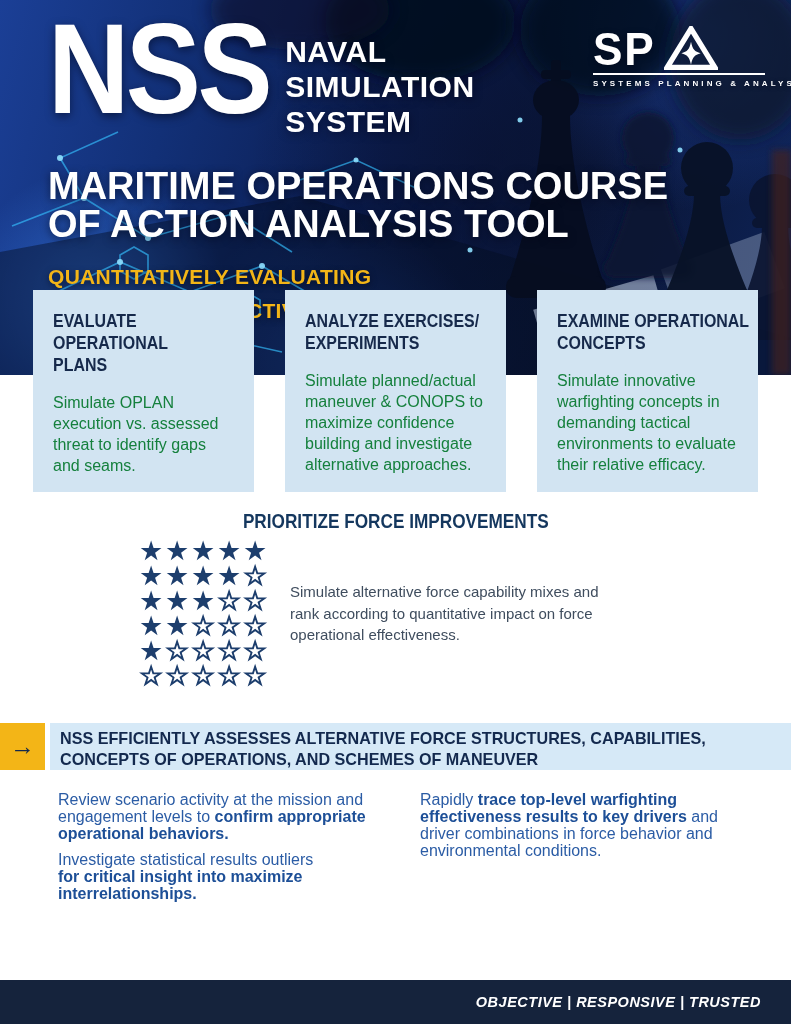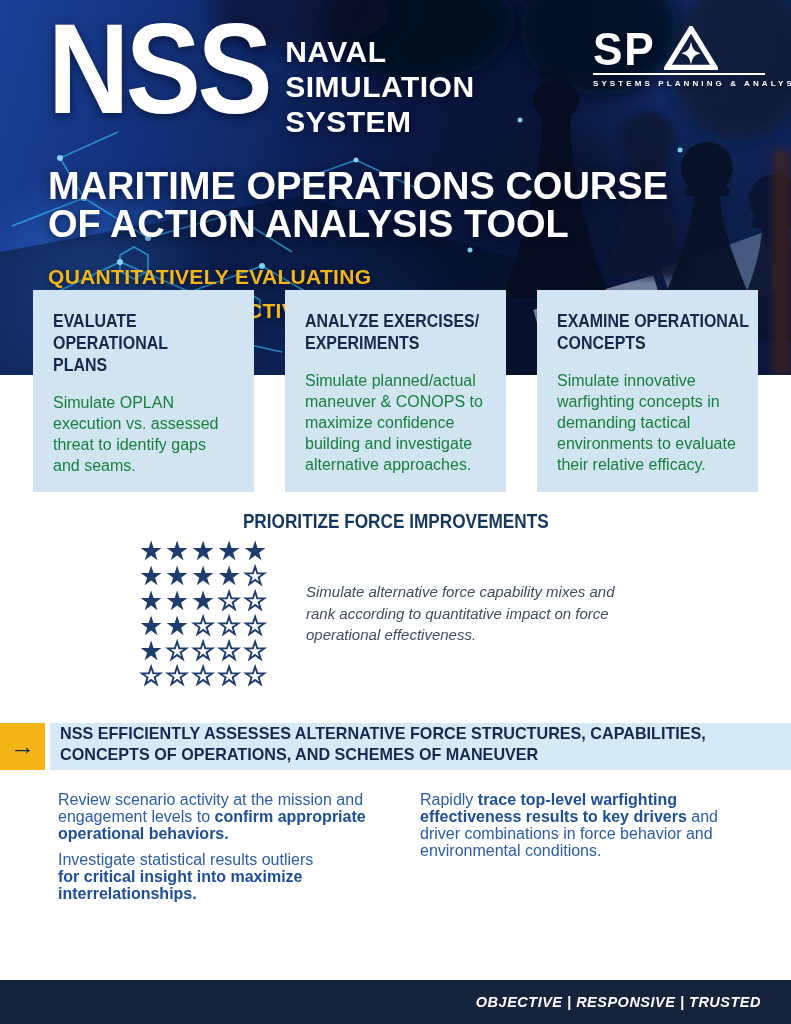--- a/index.html
+++ b/index.html
@@ -48,29 +48,29 @@
 
   
   .prioritize-heading{margin-top:18px;text-align:center;color:#14375e;font-size:20px;
          font-weight:bold;}
   .prioritize-heading>span{display:inline-block;transform:scaleX(.86);}
   .prioritize-row{display:flex;margin-left:138px;margin-top:6px;}
   .star-grid{line-height:25px;}
   .star-row{height:25px;}
   .star{font-size:27px;color:#1d3e6d;display:inline-block;width:26px;text-align:center;}
   .star.empty{-webkit-text-stroke:1.1px #1d3e6d;}
-  .prioritize-desc{margin-left:38px;margin-top:42px;width:322px;color:#3f4d5e;
-         font-size:15px;line-height:21.5px;font-style:italic;}
+  .prioritize-desc{margin-left:22px;margin-top:42px;width:322px;color:#3f4d5e;
+         font-size:15px;line-height:21.5px;}
 
   
   .banner{display:flex;margin-top:34px;height:47px;}
   .banner-arrowbox{width:45px;background:#f3b517;display:flex;align-items:center;
          justify-content:center;}
   .banner-arrow{color:#13294e;font-size:25px;line-height:1;}
-  .banner-bar{flex:1;margin-left:5px;background:#d6e9f7;display:flex;align-items:flex-start;
+  .banner-bar{flex:1;margin-left:5px;background:#d6e9f7;display:flex;align-items:flex-end;
          padding-left:10px;}
   .banner-text{color:#13294e;font-size:17px;font-weight:bold;line-height:21px;
          white-space:pre-line;width:108%;transform:scaleX(.95);transform-origin:left center;}
 
   
   .benefits{display:grid;grid-template-columns:348px 330px;column-gap:14px;
          margin:21px 0 0 58px;}
   .benefit-p{color:#2b5ca5;font-size:16px;line-height:17px;white-space:pre-line;
          margin:0 0 9px 0;}
   .benefit-p .b{font-weight:bold;color:#1d4f97;}

